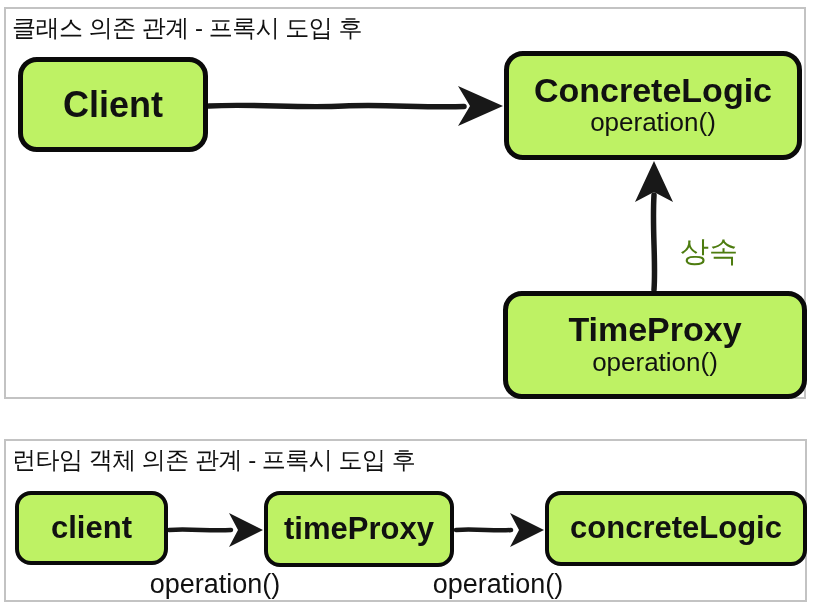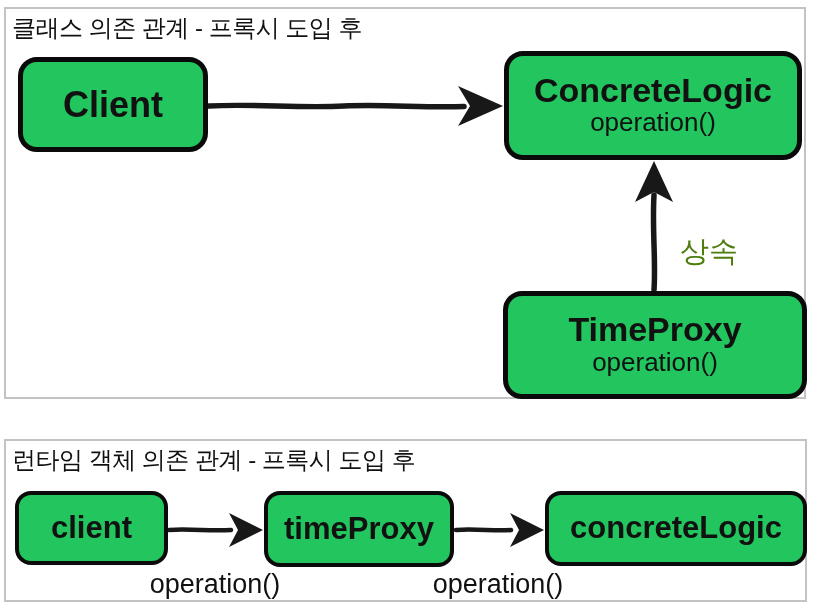--- a/index.html
+++ b/index.html
@@ -30,21 +30,21 @@
     font-weight: 500;
     letter-spacing: -0.5px;
     color: #111111;
     white-space: nowrap;
   }
 
   .node {
     position: absolute;
     border: 5px solid #0a0a0a;
     border-radius: 19px;
-    background: #22c55e;
+    background: #bef264;
     display: flex;
     flex-direction: column;
     align-items: center;
     justify-content: center;
     text-align: left;
   }
   .node .node-name   { font-weight: 700; line-height: 1.05; white-space: nowrap; }
   .node .node-method { font-weight: 400; line-height: 1.15; white-space: nowrap; }
 
   

